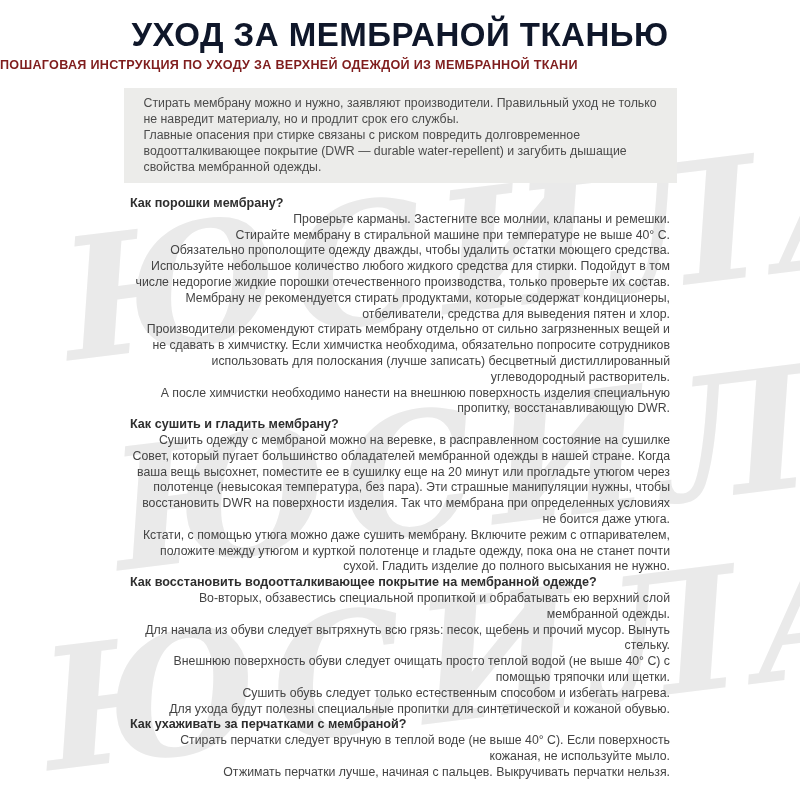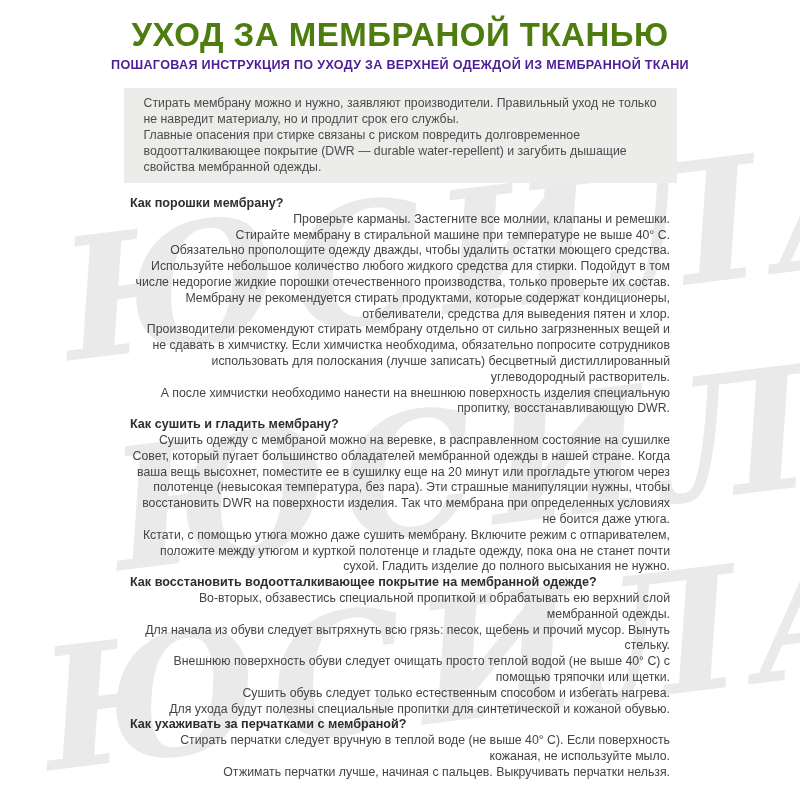--- a/index.html
+++ b/index.html
@@ -36,29 +36,28 @@
   .wm-3{top:560px;left:40px;}
 
   
   .content{position:relative;z-index:1;}
   h1.title{
     margin:16px 0 4px 0;
     text-align:center;
     font-size:33px;
     font-weight:bold;
     letter-spacing:0.5px;
-    color:#4d7c0f;
+    color:#0f172a;
   }
   .subtitle{
     margin:0 0 16px 0;
-    text-align:center;
     font-size:12.6px;
     font-weight:bold;
     letter-spacing:0.3px;
-    color:#4c1d95;
+    color:#7f1d1d;
   }
 
   
   .intro-box{
     width:521px;
     margin:0 auto 13px auto;
     background:#ececea;
     padding:7px 12px 8px 20px;
     font-size:12.3px;
     line-height:16px;

